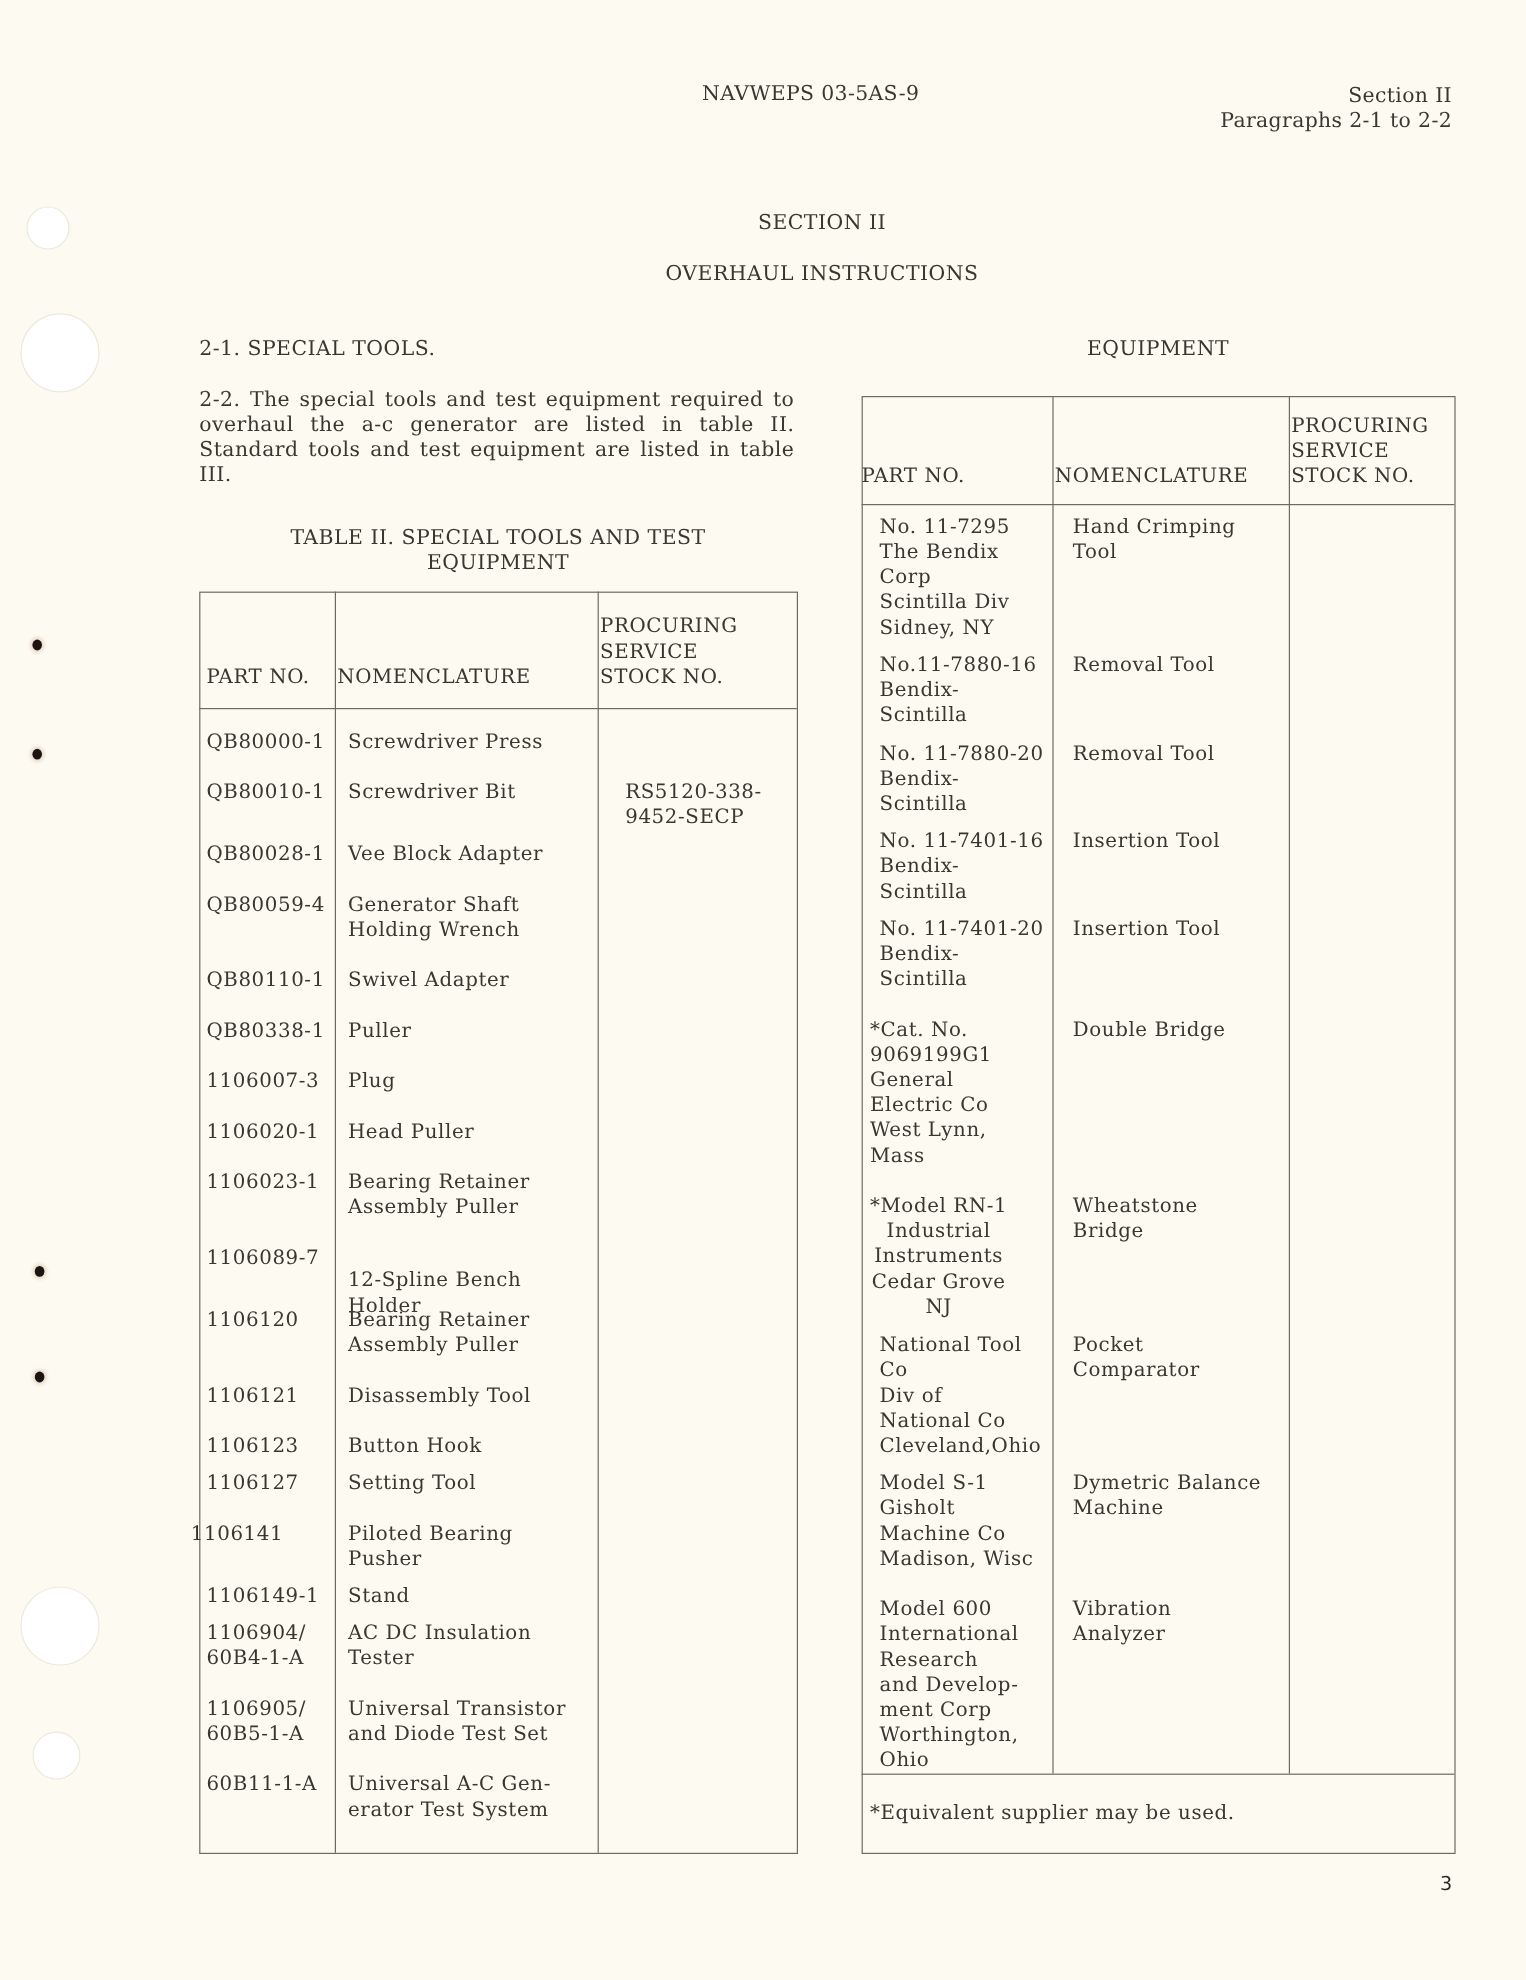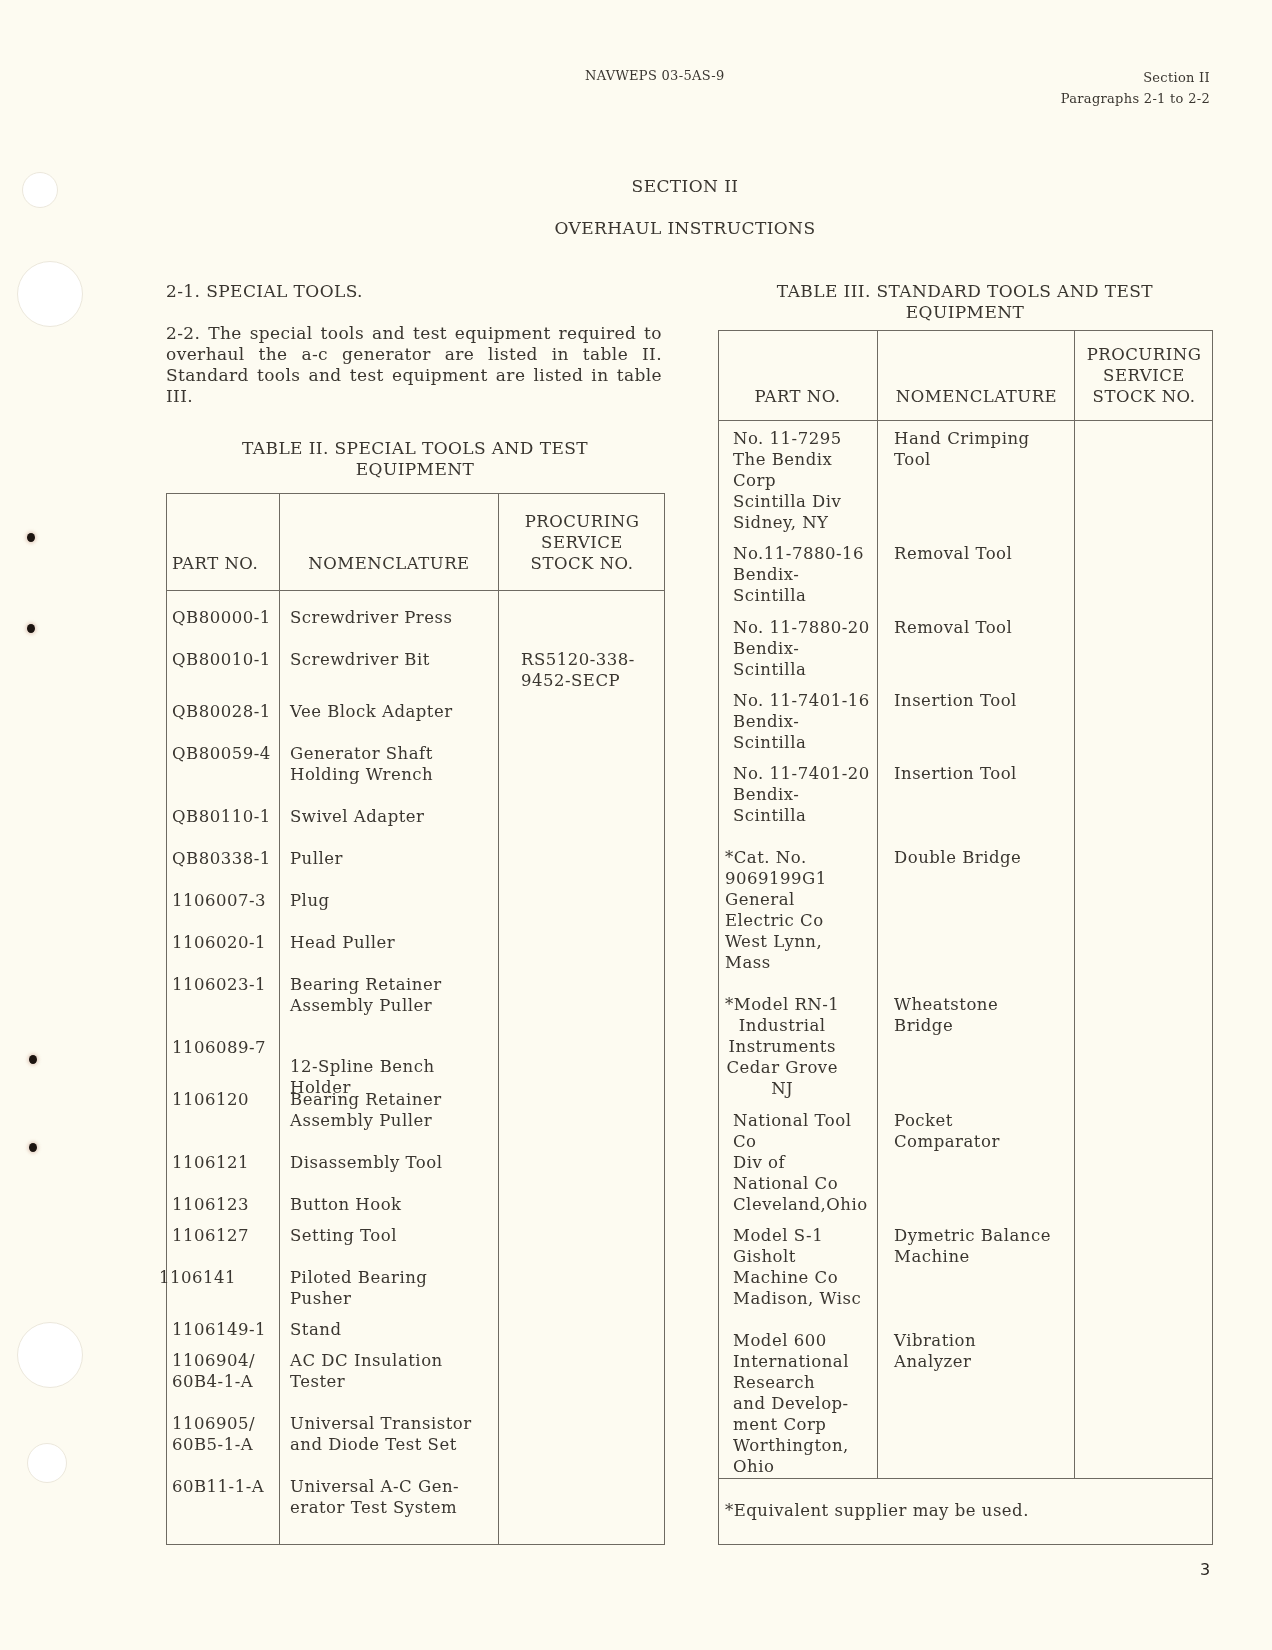--- a/index.html
+++ b/index.html
@@ -5,29 +5,29 @@
   html, body { margin: 0; padding: 0; }
   body {
     width: 1272px; height: 1650px; position: relative; overflow: hidden;
     background: #fdfbf1;
     font-family: "DejaVu Serif", "Liberation Serif", serif;
     color: #3a3630;
   }
   .abs { position: absolute; }
   .hole { position: absolute; border-radius: 50%; background: #ffffff; border: 1px solid #ece8dc; }
   .dot { position: absolute; width: 8px; height: 9px; border-radius: 50%; background: #1c1410; box-shadow: 0 0 3px 2px rgba(180,120,100,0.25); }
-  .hdr { font-size: 13px; letter-spacing: 0.3px; }
+  .hdr { font-size: 17px; letter-spacing: 0.3px; }
   .title { font-size: 17px; letter-spacing: 0.4px; text-align: center; }
   .para { font-size: 17px; line-height: 21px; letter-spacing: 0.4px; text-align: justify; }
   .cap { font-size: 17px; line-height: 21px; letter-spacing: 0.4px; text-align: center; }
   .tbl-frame { position: absolute; border: 1.5px solid #6e6a62; }
   .cell { position: absolute; font-size: 16.5px; letter-spacing: 0.5px; line-height: 21px; white-space: pre-line; }
   .vline { position: absolute; width: 0; border-left: 1.5px solid #6e6a62; }
   .hline { position: absolute; height: 0; border-top: 1.5px solid #6e6a62; }
-  .center { text-align: center; }
+  .center { }
 </style>
 </head>
 <body>
 
 <div class="hole" style="left:22px; top:172px; width:34px; height:34px;"></div>
 <div class="hole" style="left:17px; top:261px; width:64px; height:64px;"></div>
 <div class="hole" style="left:17px; top:1322px; width:64px; height:64px;"></div>
 <div class="hole" style="left:27px; top:1443px; width:38px; height:38px;"></div>
 <div class="dot" style="left:27px; top:533px;"></div>
 <div class="dot" style="left:27px; top:624px;"></div>
@@ -145,21 +145,20 @@
 and Diode Test Set</div>
   </div>
   <div>
     <div class="cell" style="left:172px; top:1476px;">60B11-1-A</div>
     <div class="cell" style="left:290px; top:1476px;">Universal A-C Gen-
 erator Test System</div>
   </div>
 </div>
 
 <div class="abs cap" style="left:718px; width:494px; top:281px;">
-  <div>TABLE III.  STANDARD TOOLS AND TEST</div>
   <div>EQUIPMENT</div>
 </div>
 
 <div>
   <div class="tbl-frame" style="left:718px; top:330px; width:493px; height:1213px;"></div>
   <div class="vline" style="left:877px; top:330px; height:1148px;"></div>
   <div class="vline" style="left:1074px; top:330px; height:1148px;"></div>
   <div class="hline" style="left:718px; top:420px; width:494px;"></div>
   <div class="hline" style="left:718px; top:1478px; width:494px;"></div>
 

